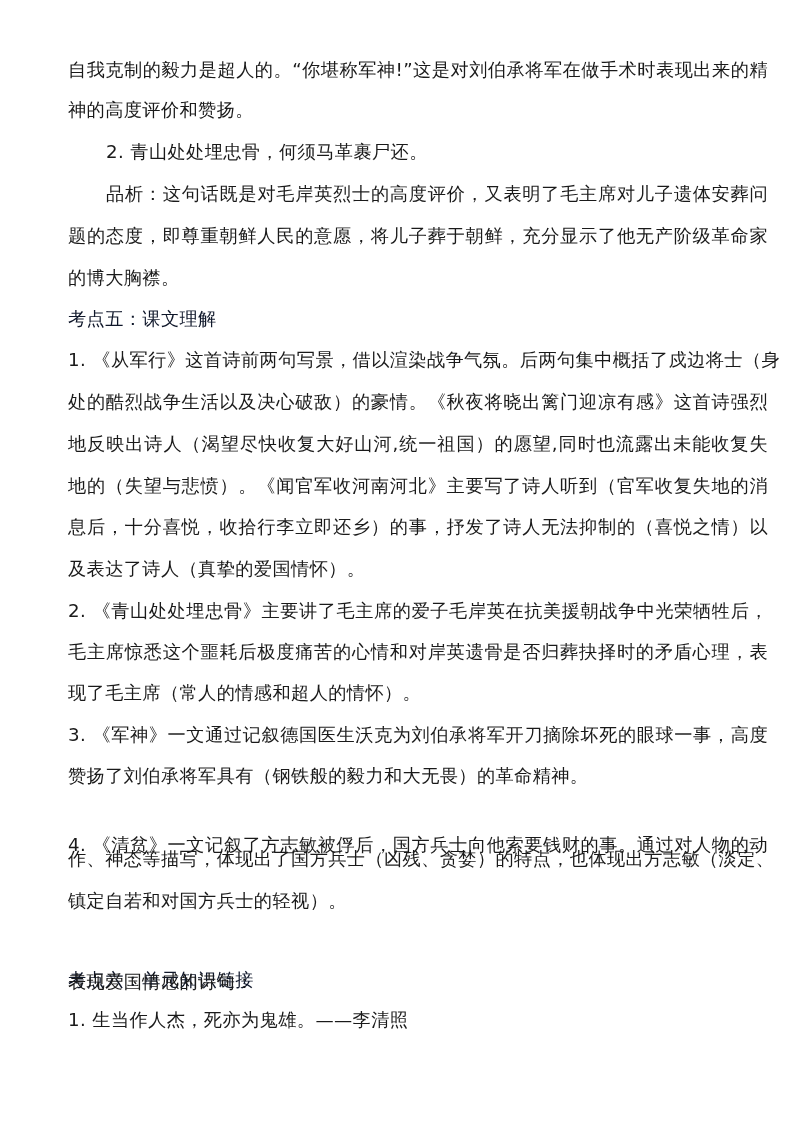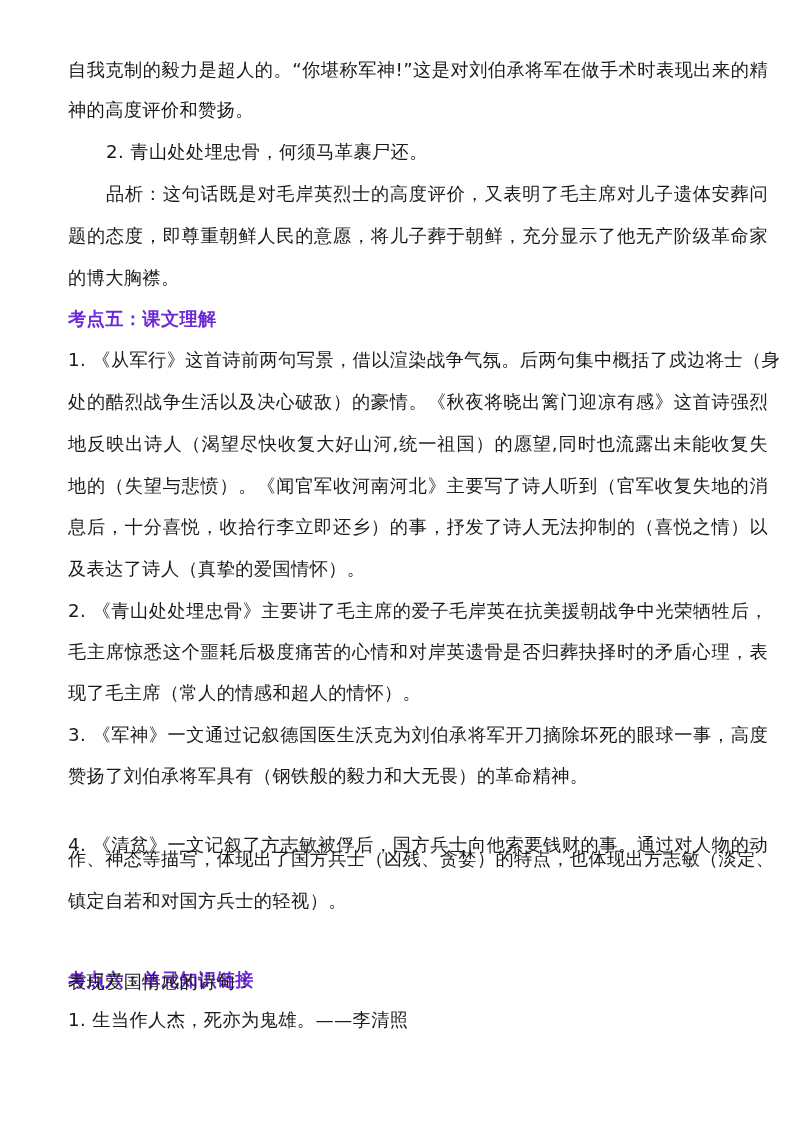--- a/index.html
+++ b/index.html
@@ -28,22 +28,22 @@
       width: 700px;
       height: 30px;
       line-height: 30px;
       font-size: 18.2px;
       white-space: nowrap;
       letter-spacing: 0.4px;
       margin-left: 20px;
     }
     .line.indent { left: 86px; width: 662px; }
     .line.heading {
-      font-weight: bold;
-      color: #6d28d9;
+      font-weight: normal;
+      color: #0f172a;
     }
     .justify {
       text-align: justify;
       text-align-last: justify;
     }
   </style>
 </head>
 <body>
 
 <div class="page">

